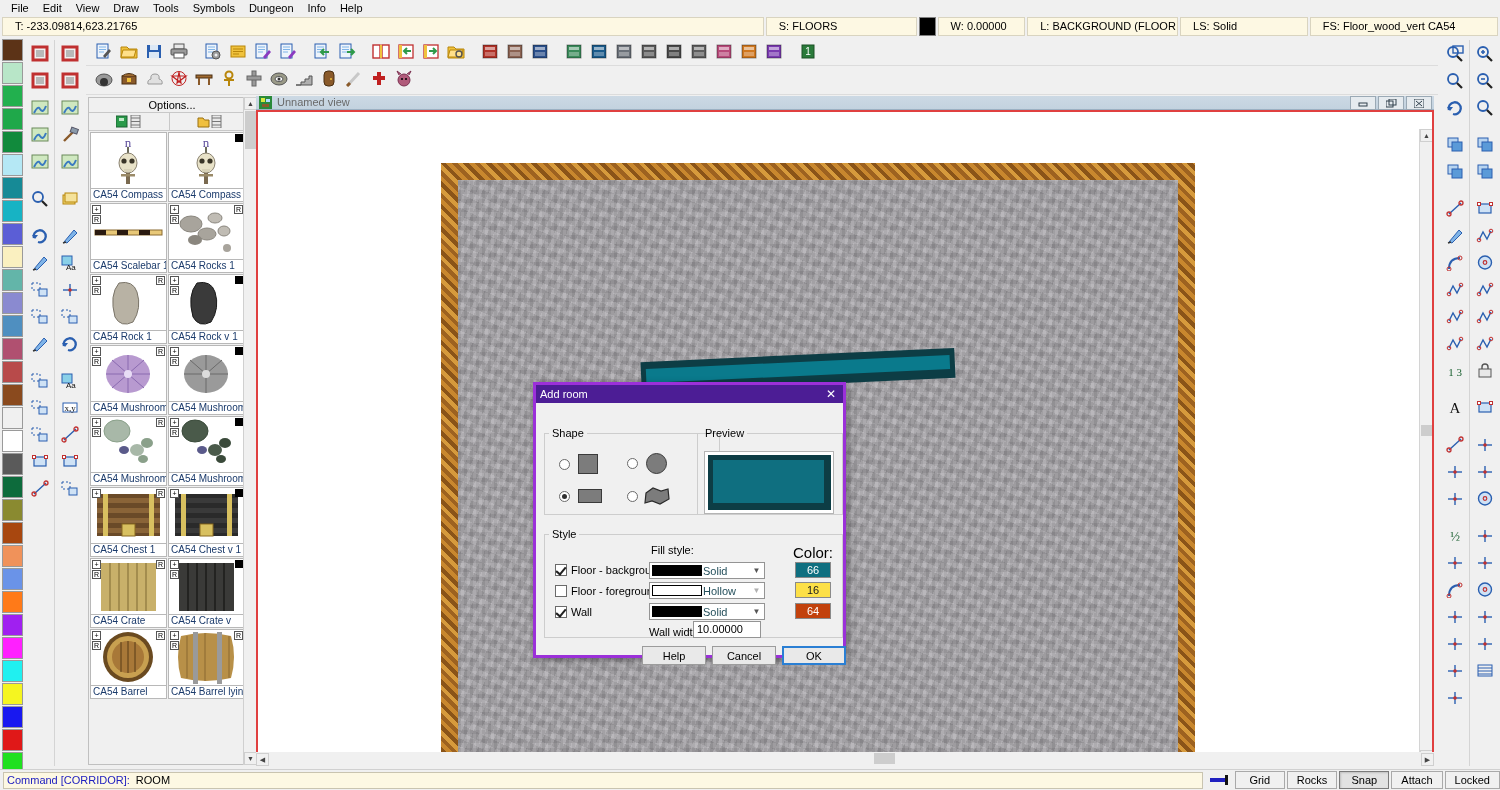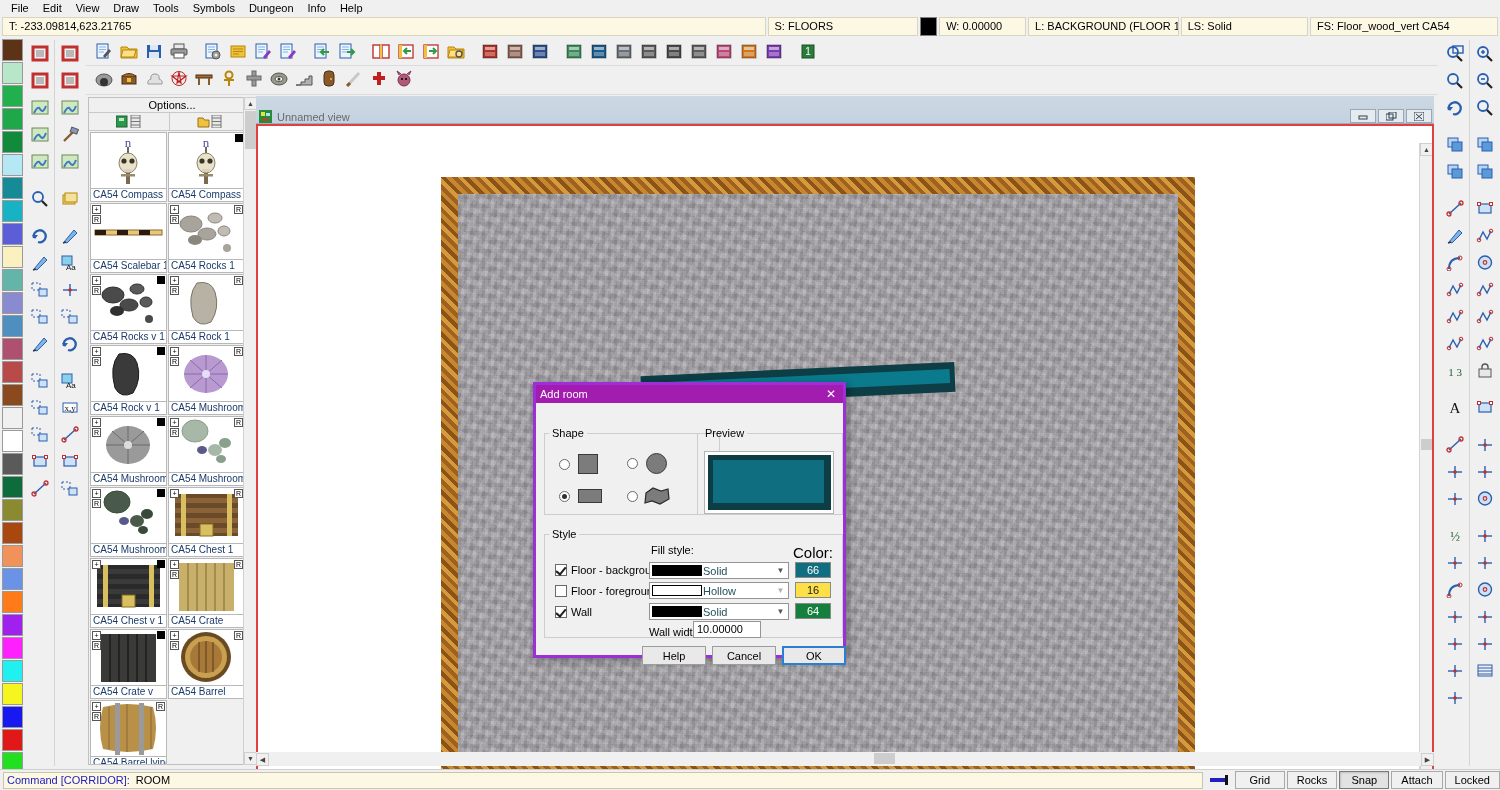--- a/index.html
+++ b/index.html
@@ -24,21 +24,21 @@
     line-height: 14px;
   }
 
   
   #coordbar {
     position: absolute; left: 0; top: 17px; width: 1500px; height: 19px;
     display: flex; align-items: stretch; background: #f0f0f0;
   }
   .statfield {
     background: #fdf8e3; border: 1px solid #d9d4c0; margin-right: 2px;
-    padding: 2px 6px; font-size: 11px; color: #000; line-height: 13px;
+    padding: 2px 12px; font-size: 11px; color: #000; line-height: 13px;
     display: flex; align-items: center; white-space: nowrap; overflow: hidden;
   }
   #coord-t { width: 815px; margin-left: 2px; }
   #coord-s { width: 160px; }
   #coord-swatch {
     width: 18px; background: #000; border: 1px solid #808080; margin-right: 2px;
   }
   #coord-w { width: 92px; }
   #coord-l { width: 160px; }
   #coord-ls { width: 135px; }
@@ -159,22 +159,22 @@
     position: absolute; left: 1px; top: 14px; width: 11px; height: 38px;
     background: #cdcdcd;
   }
 
   
   #view {
     position: absolute; left: 256px; top: 96px; width: 1178px; height: 670px;
     background: #f0f0f0;
   }
   #view-title {
-    height: 28px; background: linear-gradient(#ccd9e4, #c3d2df);
-    display: flex; align-items: flex-end; padding-left: 3px;
+    height: 14px; background: linear-gradient(#ccd9e4, #c3d2df);
+    display: flex; align-items: flex-start; padding-left: 3px;
     border-bottom: 1px solid #9bb0c2;
   }
   #view-title-text { font-size: 11px; color: #6a6a6a; margin-left: 5px; }
   #view-btns { margin-left: auto; display: flex; padding-right: 2px; }
   .vbtn {
     width: 26px; height: 14px; border: 1px solid #9aa9b5; background: #e6ebef;
     margin-left: 2px; display: flex; align-items: center; justify-content: center;
     font-size: 9px; color: #30404d;
   }
   #canvas-wrap {
@@ -264,21 +264,21 @@
   }
 
   
   #dialog {
     position: absolute; left: 533px; top: 382px; width: 313px; height: 276px;
     background: #f0f0f0; border: 3px solid #9b30d9;
     box-shadow: 2px 2px 7px rgba(0,0,0,0.35);
     font-size: 11px;
   }
   #dlg-title {
-    height: 18px; background: #a21caf; color: #fff;
+    height: 18px; background: #4c1d95; color: #fff;
     display: flex; align-items: center; padding: 0 4px;
     font-size: 11px;
   }
   #dlg-close {
     margin-left: auto; width: 16px; height: 16px; color: #fff;
     display: flex; align-items: center; justify-content: center; font-size: 12px;
   }
   #dlg-body { padding: 5px 6px 0 6px; position: relative; height: 252px; }
   fieldset.grp {
     border: 1px solid #cdcdcd; margin: 0; padding: 0;
@@ -329,21 +329,21 @@
   .chk {
     width: 12px; height: 12px; border: 1px solid #6a6a6a; background: #fff;
     margin-right: 4px; position: relative; flex: none;
   }
   .chk.on::after {
     content: ''; position: absolute; left: 2px; top: 0px;
     width: 4px; height: 8px; border: solid #202020;
     border-width: 0 2px 2px 0; transform: rotate(40deg);
   }
   .fill-combo {
-    position: absolute; width: 140px; height: 17px;
+    position: absolute; width: 116px; height: 17px;
     border: 1px solid #949494; background: #fff;
     display: flex; align-items: center;
   }
   .fill-swatch { width: 50px; height: 11px; margin-left: 2px; flex: none; }
   .fill-swatch.solid { background: #000; }
   .fill-swatch.hollow { background: #fff; border: 1px solid #000; }
   .fill-name { font-size: 11px; color: #25505c; margin-left: 1px; }
   .combo-arrow {
     margin-left: auto; width: 15px; height: 15px;
     display: flex; align-items: center; justify-content: center;
@@ -1028,36 +1028,20 @@
             </svg>
           </div>
           <div class="sym-badge2">+</div>
           <div class="sym-badge3">R</div>
           <div class="sym-badgeR">R</div>
           <div class="sym-label">CA54 Rocks 1</div>
         </div>
         <div class="sym">
           <div class="sym-img">
             <svg width="75" height="55" viewBox="0 0 75 55">
-              <ellipse cx="22" cy="20" rx="11" ry="8" fill="#4a4a4a" stroke="#303030"></ellipse>
-        <ellipse cx="46" cy="14" rx="7" ry="5" fill="#5a5a5a" stroke="#303030"></ellipse>
-        <ellipse cx="38" cy="30" rx="9" ry="6" fill="#4a4a4a" stroke="#303030"></ellipse>
-        <ellipse cx="55" cy="27" rx="6" ry="5" fill="#5a5a5a" stroke="#303030"></ellipse>
-        <ellipse cx="26" cy="36" rx="7" ry="5" fill="#303030"></ellipse>
-        <ellipse cx="58" cy="44" rx="4" ry="4" fill="#4a4a4a"></ellipse>
-            </svg>
-          </div>
-          <div class="sym-badge2">+</div>
-          <div class="sym-badge3">R</div>
-          <div class="sym-badge"></div>
-          <div class="sym-label">CA54 Rocks v 1</div>
-        </div>
-        <div class="sym">
-          <div class="sym-img">
-            <svg width="75" height="55" viewBox="0 0 75 55">
               <path d="M28 8 q14-3 18 9 q5 16-4 30 q-12 6-18-5 q-6-22 4-34Z" fill="#b8b2a4" stroke="#7a7468"></path>
             </svg>
           </div>
           <div class="sym-badge2">+</div>
           <div class="sym-badge3">R</div>
           <div class="sym-badgeR">R</div>
           <div class="sym-label">CA54 Rock 1</div>
         </div>
         <div class="sym">
           <div class="sym-img">
@@ -1699,21 +1683,21 @@
 
         <div class="chk-row" style="top:66px;">
           <span class="chk on"></span>
           <span>Wall</span>
         </div>
         <div class="fill-combo" style="left:104px;top:63px;">
           <span class="fill-swatch solid"></span>
           <span class="fill-name">Solid</span>
           <span class="combo-arrow">▼</span>
         </div>
-        <div class="color-btn" style="left:250px;top:63px;background:#15803d;">64</div>
+        <div class="color-btn" style="left:250px;top:63px;background:#c2410c;">64</div>
 
         <div id="ww-label">Wall width:</div>
         <div id="ww-input">10.00000</div>
       </fieldset>
 
       <div class="dbtn" id="btn-help">Help</div>
       <div class="dbtn" id="btn-cancel">Cancel</div>
       <div class="dbtn default" id="btn-ok">OK</div>
     </div>
   </div>

